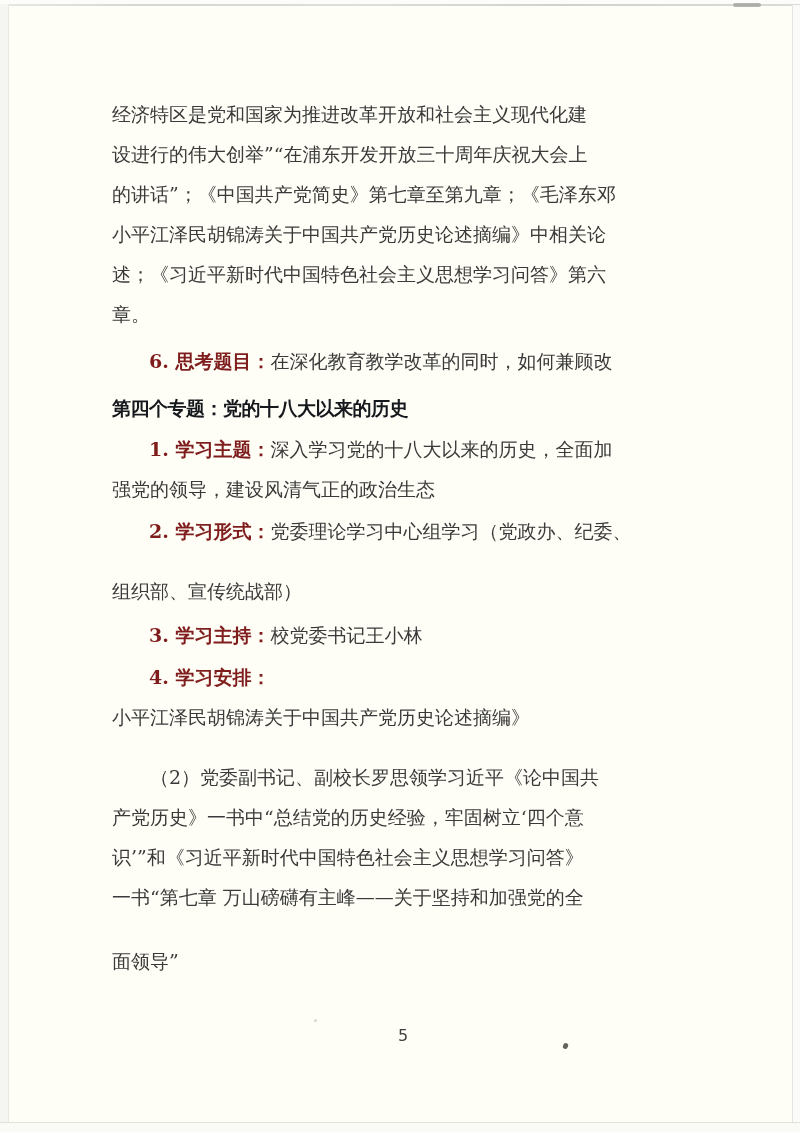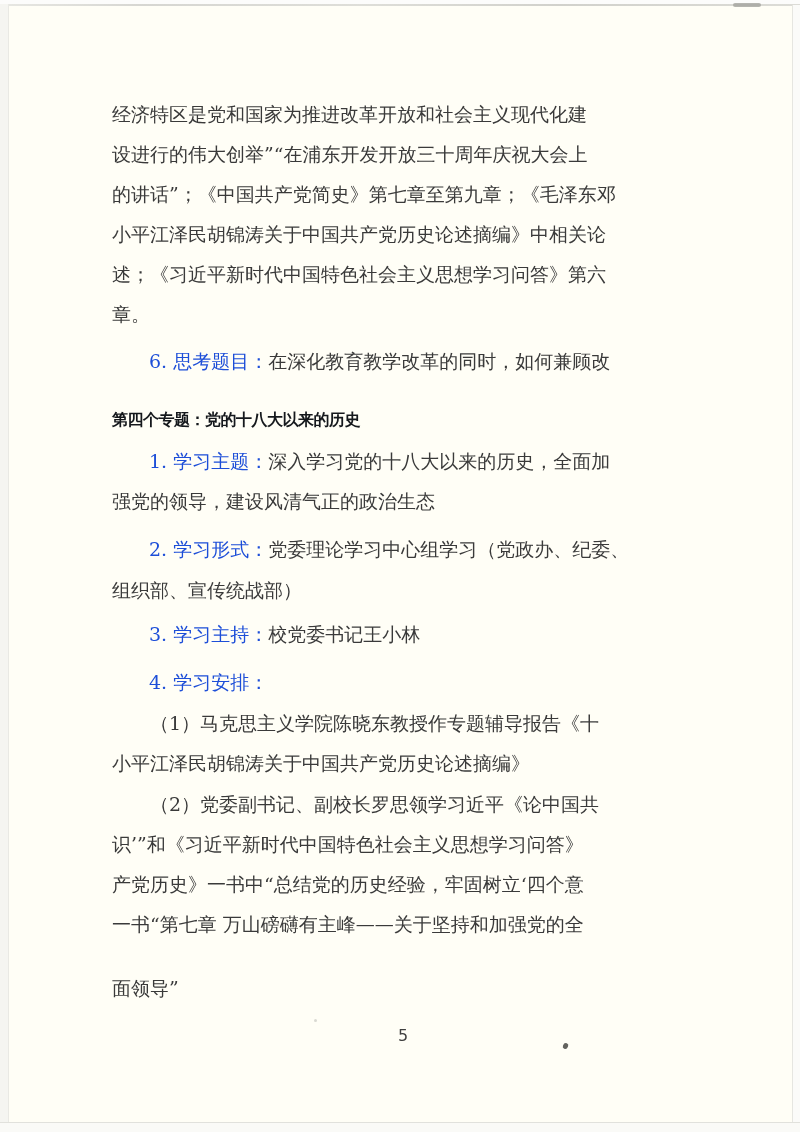--- a/index.html
+++ b/index.html
@@ -26,29 +26,29 @@
 
   
   .text-col{
     position:absolute;left:112px;top:94px;width:580px;
     color:#3a3a3a;
   }
   .ln{
     height:40px;line-height:40px;font-size:19px;
     white-space:nowrap;letter-spacing:0;
   }
-  .ln b{font-weight:normal;color:#1d4ed8;}
+  .ln b{font-weight:bold;color:#7f1d1d;}
   .ind{padding-left:37px;}
   .indp{padding-left:38px;}
-  .m7{margin-top:7px;} .m1{margin-top:1px;} .m2{margin-top:8px;}
-  .m3{margin-top:1px;} .m4{margin-top:4px;} .m8{margin-top:24px;}
+  .m7{margin-top:7px;} .m1{margin-top:1px;} .m2{margin-top:2px;}
+  .m3{margin-top:20px;} .m4{margin-top:4px;} .m8{margin-top:24px;}
   .heading{
-    margin-top:19px;height:40px;line-height:40px;
+    margin-top:7px;height:40px;line-height:40px;
     font-family:"DejaVu Sans","Liberation Sans",sans-serif;
-    font-weight:bold;font-size:16px;color:#15181c;
+    font-weight:bold;font-size:19px;color:#15181c;
     letter-spacing:-.5px;white-space:nowrap;
   }
   .page-num{
     position:absolute;left:393px;top:1026px;width:20px;
     font-family:"DejaVu Sans","Liberation Sans",sans-serif;
     font-size:16px;color:#3f3f3f;text-align:center;
   }
   .speck-dark{
     position:absolute;left:563px;top:1043px;width:5px;height:6px;
     background:#63635e;border-radius:60% 40% 55% 45%;transform:rotate(20deg);
@@ -96,26 +96,25 @@
     <div class="ln m3">组织部、宣传统战部）</div>
 
     <div class="ln ind m4">
       <b>3. 学习主持：</b><span>校党委书记王小林</span>
     </div>
 
     <div class="ln ind m2">
       <b>4. 学习安排：</b>
     </div>
 
-    <div class="ln indp m1">（1）马克思主义学院陈晓东教授作专题辅导报告《十</div>
     <div class="ln">小平江泽民胡锦涛关于中国共产党历史论述摘编》</div>
 
     <div class="ln indp m3">（2）党委副书记、副校长罗思领学习近平《论中国共</div>
+    <div class="ln">产党历史》一书中“总结党的历史经验，牢固树立‘四个意</div>
     <div class="ln">识’”和《习近平新时代中国特色社会主义思想学习问答》</div>
-    <div class="ln">产党历史》一书中“总结党的历史经验，牢固树立‘四个意</div>
     <div class="ln">一书“第七章  万山磅礴有主峰——关于坚持和加强党的全</div>
     <div class="ln m8">面领导”</div>
 
   </div>
 
   <div class="page-num">5</div>
 
   <div class="speck-dark"></div>
   <div class="speck-faint"></div>
 

